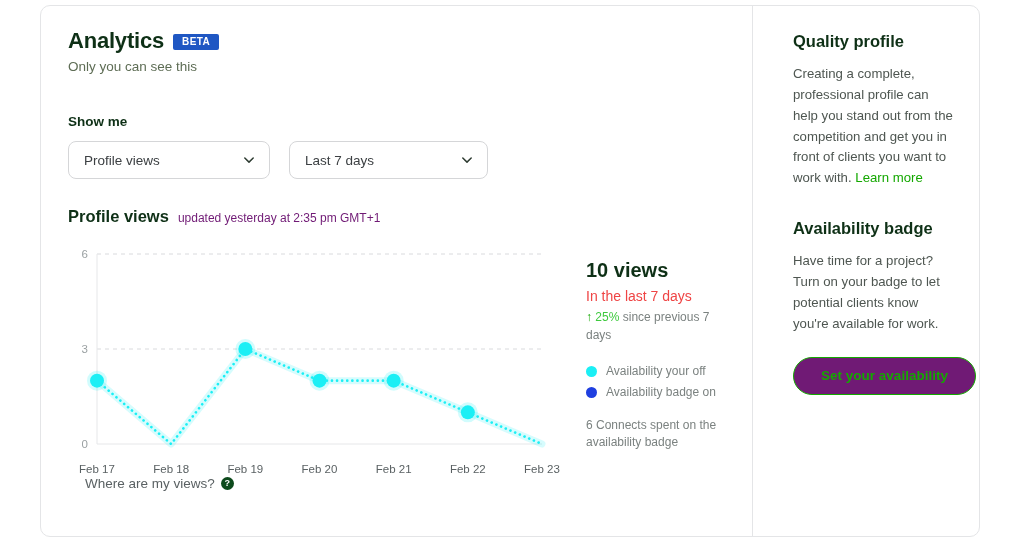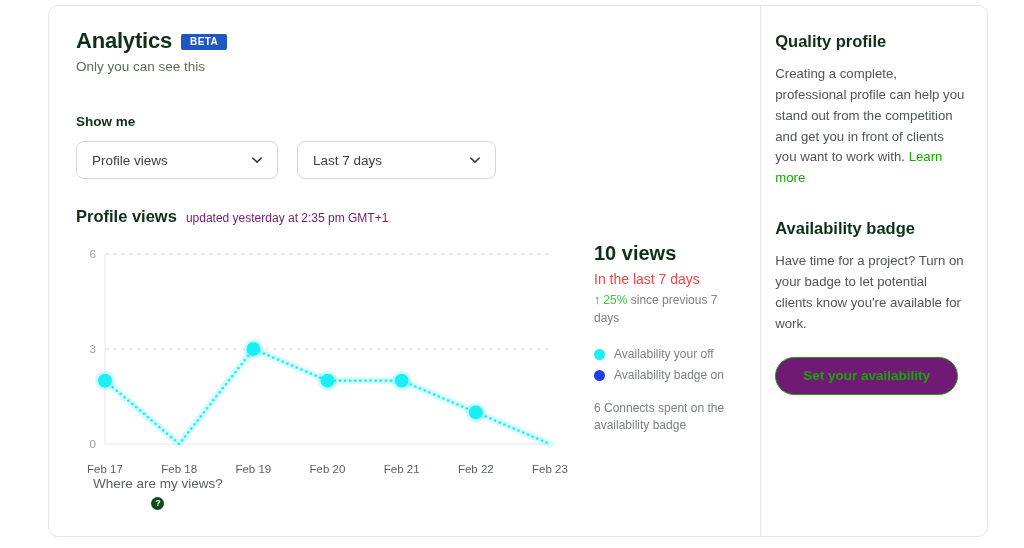--- a/index.html
+++ b/index.html
@@ -25,33 +25,32 @@
     position: absolute;
     left: 40px;
     top: 5px;
     width: 940px;
     height: 532px;
     background: #ffffff;
     border: 1px solid #e4e5e7;
     border-radius: 10px;
     display: flex;
     overflow: hidden;
-    margin-left: 8px;
   }
 
   .main-col {
     width: 712px;
     padding: 22px 0 0 27px;
     position: relative;
   }
 
   .side-col {
     width: 227px;
     border-left: 1px solid #e4e5e7;
-    padding: 26px 22px 0 14px;
+    padding: 26px 22px 0 40px;
   }
 
   
   .title-row {
     display: flex;
     align-items: center;
     gap: 9px;
   }
 
   .page-title {
@@ -165,21 +164,21 @@
   .y-label {
     font-size: 11.5px;
     fill: #9aa0a2;
     font-family: "Liberation Sans", sans-serif;
   }
 
   
   .stats {
     position: absolute;
     left: 518px;
-    top: 2px;
+    top: 19px;
     width: 150px;
   }
 
   .stat-big {
     font-size: 20px;
     font-weight: 700;
     color: #0e3016;
   }
 
   .stat-sub {
@@ -237,21 +236,20 @@
 
   
   .where-link {
     position: absolute;
     left: 44px;
     top: 470px;
     display: flex;
     align-items: center;
     gap: 6px;
     cursor: pointer;
-    flex-direction: column;
   }
 
   .where-text {
     font-size: 13.5px;
     color: #5a6163;
   }
 
   .help-icon {
     width: 13px;
     height: 13px;

